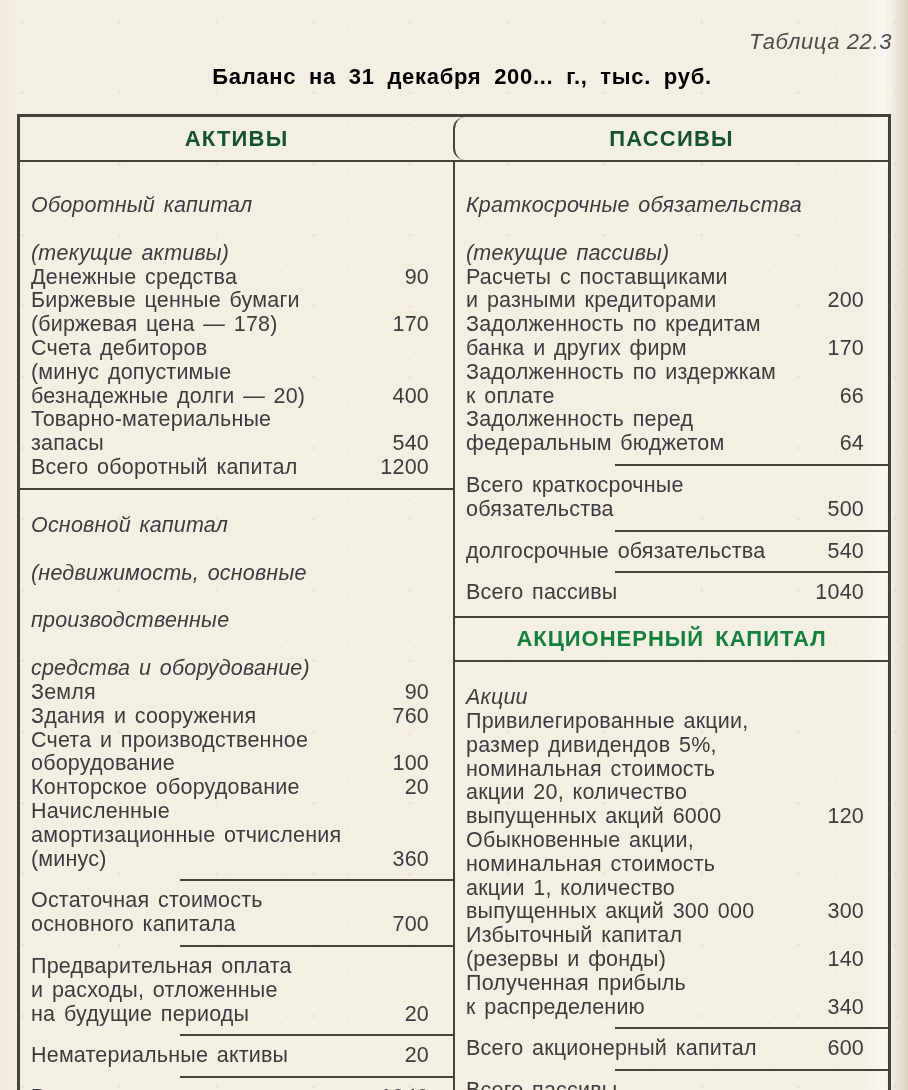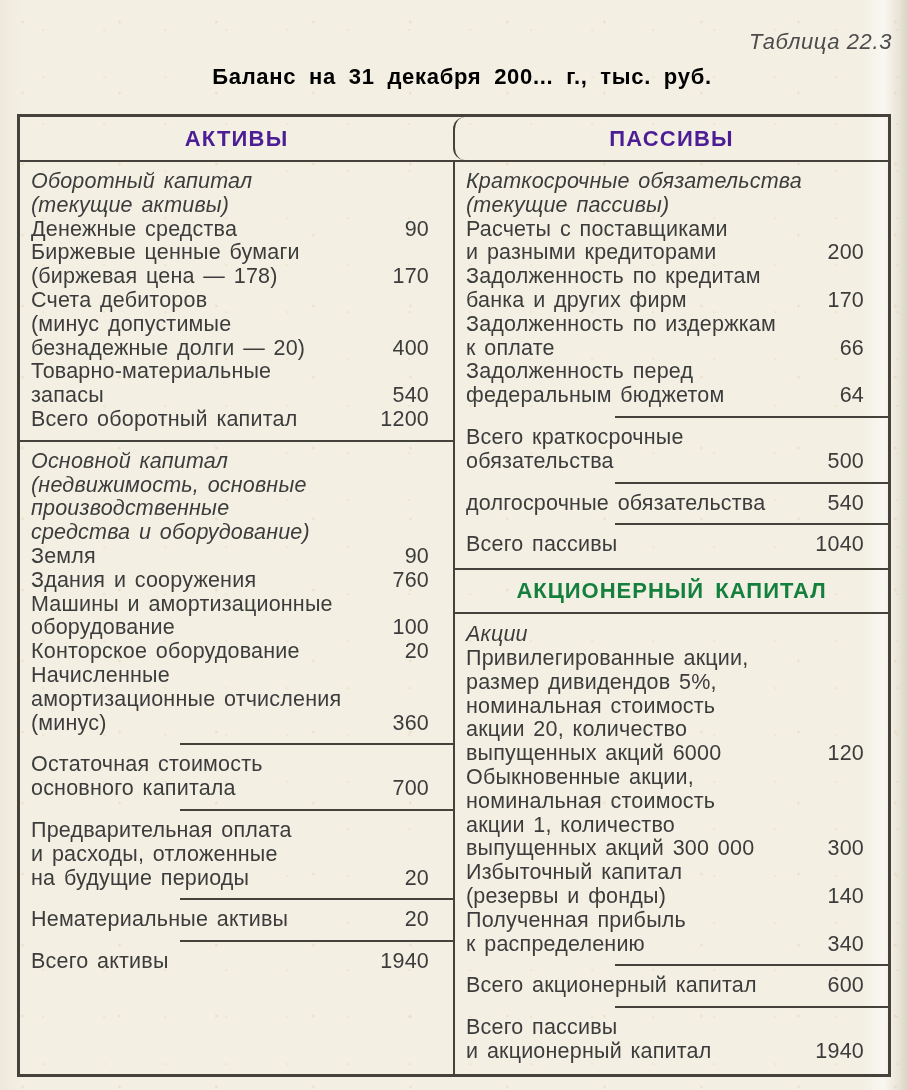--- a/index.html
+++ b/index.html
@@ -22,34 +22,34 @@
     position:absolute; top:64px; left:8px; width:100%; text-align:center;
     font-weight:bold; font-size:22px; color:#000000;
     letter-spacing:.7px; word-spacing:6px;
   }
   .balance-table {
     position:absolute; top:114px; left:17px; width:868px;
     border:3px solid #45423c;
   }
   .thead { display:flex; border-bottom:2.5px solid #45423c; }
   .th {
-    flex:1; text-align:center; font-weight:bold; font-size:22px; color:#4c1d95;
+    flex:1; text-align:center; font-weight:bold; font-size:22px; color:#14532d;
     padding:9px 0 8px; letter-spacing:1.2px;
   }
   .th + .th { border-left:2.5px solid #45423c;border-radius:12px; }
   .tbody { display:flex; align-items:stretch; }
   .col { flex:1; min-width:0; padding:8px 0 10px; }
   .col + .col { border-left:2.5px solid #45423c; }
   .row {
     display:flex; justify-content:space-between; align-items:baseline;
     font-size:21.5px; line-height:23.8px; color:#3c3c3c;
     padding:0 24px 0 11px; letter-spacing:.2px; word-spacing:2.5px;
     white-space:nowrap;
   }
-  .row.italic { font-style:italic; }
+  .row.italic { font-style:italic;margin-top:24px; }
   .row .value { padding-left:6px; }
   .divider { border-top:2.5px solid #45423c; margin:8px 0; }
   .divider.full { width:100%; }
   .divider.partial { width:63%; margin-left:auto; }
   .sub-header {
     border-top:2.5px solid #45423c; border-bottom:2.5px solid #45423c;
     text-align:center; font-weight:bold; font-size:22px; color:#15803d;
     letter-spacing:1px; word-spacing:4px; padding:8px 0; margin:11px 0 9px;
   }
 </style>
@@ -119,21 +119,21 @@
         </div>
         <div class="row">
           <span class="label">Земля</span>
           <span class="value">90</span>
         </div>
         <div class="row">
           <span class="label">Здания и сооружения</span>
           <span class="value">760</span>
         </div>
         <div class="row">
-          <span class="label">Машины и амортизационные</span>
+          <span class="label">Счета и производственное</span>
         </div>
         <div class="row">
           <span class="label">оборудование</span>
           <span class="value">100</span>
         </div>
         <div class="row">
           <span class="label">Конторское оборудование</span>
           <span class="value">20</span>
         </div>
         <div class="row">

